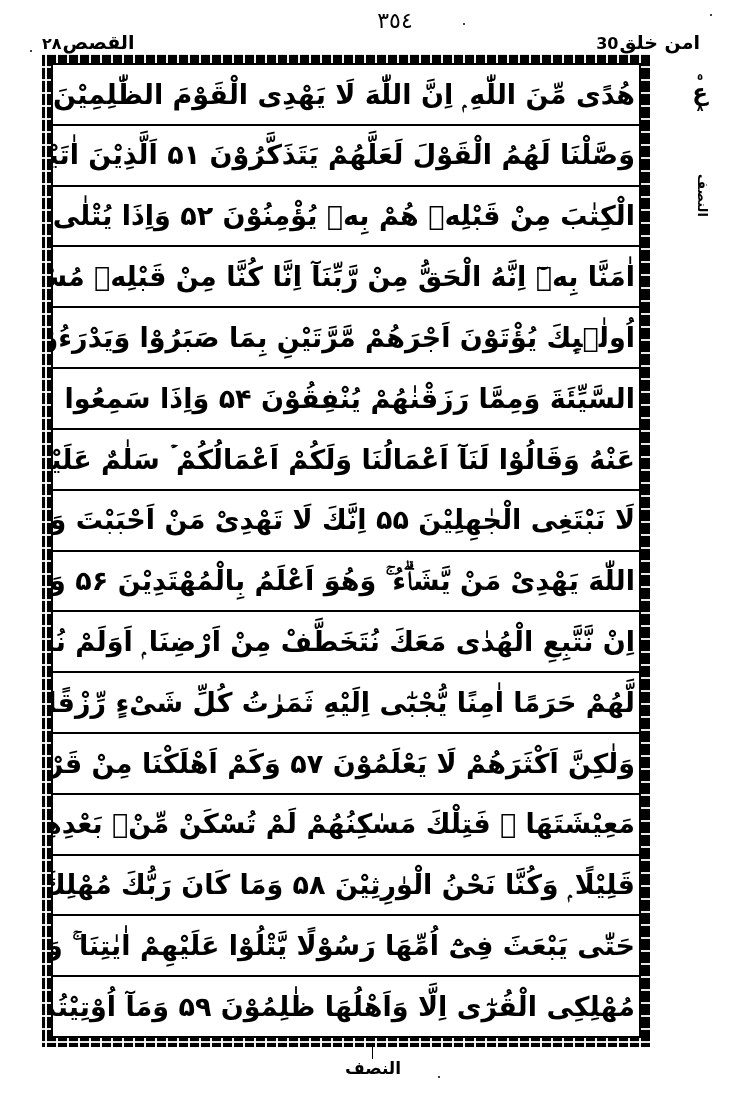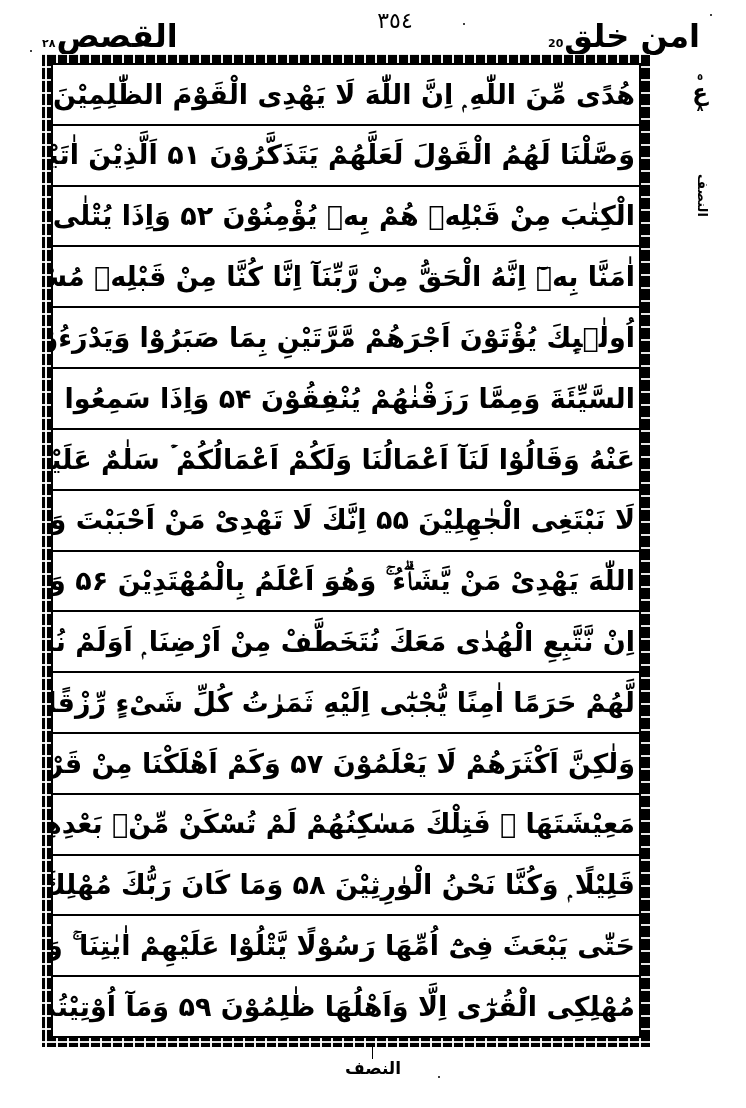--- a/index.html
+++ b/index.html
@@ -34,27 +34,27 @@
   }
   .header-side {
     display: flex;
     align-items: baseline;
     gap: 1px;
     color: #000;
     font-family: "DejaVu Sans", sans-serif;
     direction: rtl;
   }
   .header-name {
-    font-size: 32px;
+    font-size: 19px;
     font-weight: 700;
     line-height: 1;
     letter-spacing: -1px;
   }
   .header-num {
-    font-size: 11px;
+    font-size: 16px;
     font-weight: 700;
     line-height: 1;
     text-align: center;
   }
   .page-number {
     position: absolute;
     left: 0;
     right: 0;
     top: 8px;
     text-align: center;
@@ -217,21 +217,21 @@
 
 <div class="page">
 
   <div class="header">
     <div class="header-side">
       <span class="header-name">القصص</span>
         <span class="header-num">٢٨</span>
     </div>
     <div class="header-side">
       <span class="header-name">امن خلق</span>
-        <span class="header-num">20</span>
+        <span class="header-num">30</span>
     </div>
   </div>
   <div class="page-number">٣٥٤</div>
 
   <div class="frame-outer">
     <div class="frame-inner">
       <div class="lines">
         <div class="ayah-line">
             <div class="ayah-text">هُدًى مِّنَ اللّٰهِ ۭ اِنَّ اللّٰهَ لَا يَهْدِى الْقَوْمَ الظّٰلِمِيْنَ ۵۰ وَلَقَدْ</div>
           </div>

